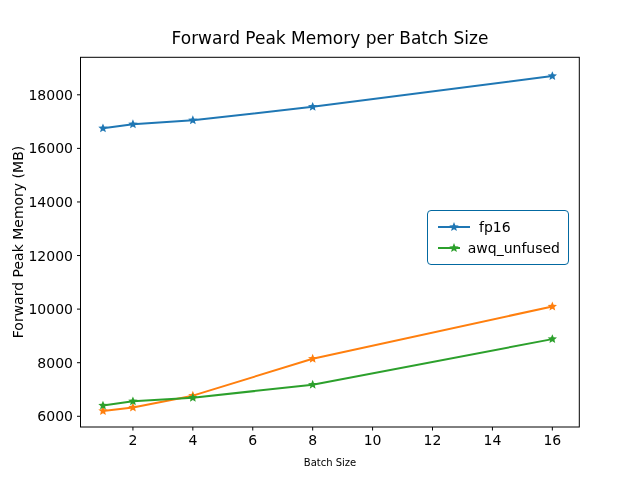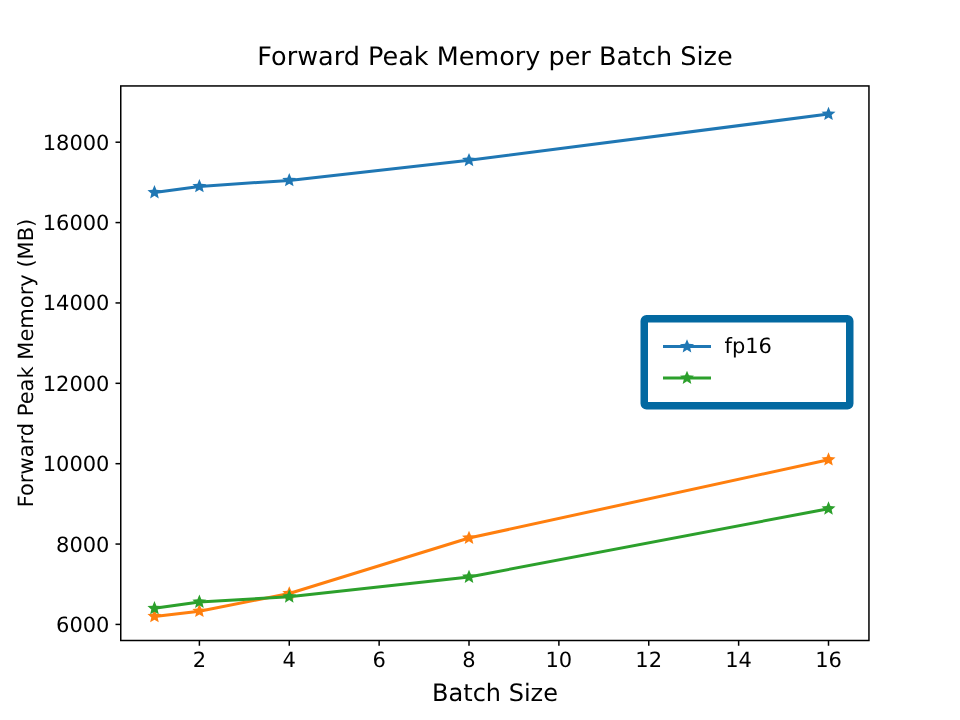--- a/index.html
+++ b/index.html
@@ -32,37 +32,37 @@
     transform: translate(-50%, -50%) rotate(-90deg);
     font-size: 14px;
     color: #000000;
     white-space: nowrap;
   }
   #x-axis-label {
     position: absolute;
     left: 330px;
     top: 462px;
     transform: translate(-50%, -50%);
-    font-size: 16px;
+    font-size: 10px;
     color: #000000;
     white-space: nowrap;
   }
   #plot-svg {
     position: absolute;
     left: 0;
     top: 0;
   }
   #legend {
     position: absolute;
     left: 427px;
     top: 210px;
     width: 142px;
     box-sizing: border-box;
     background: rgba(255,255,255,0.9);
-    border: 5px solid #0369a1;
+    border: 1px solid #0369a1;
     border-radius: 4px;
     padding: 5px 8px 5px 9px;
   }
   .legend-row {
     display: flex;
     align-items: center;
     height: 21.5px;
   }
   .legend-label {
     font-size: 14px;
@@ -141,17 +141,18 @@
           <line x1="1" y1="7" x2="33" y2="7" stroke="#1f77b4" stroke-width="2"></line>
           <path d="M17.00,2.10L18.29,5.22L21.66,5.49L19.09,7.68L19.88,10.96L17.00,9.20L14.12,10.96L14.91,7.68L12.34,5.49L15.71,5.22Z" fill="#1f77b4"></path>
         </svg>
       <span class="legend-label">fp16</span>
     </div>
     <div class="legend-row">
       <svg class="legend-swatch" width="34" height="14">
           <line x1="1" y1="7" x2="33" y2="7" stroke="#2ca02c" stroke-width="2"></line>
           <path d="M17.00,2.10L18.29,5.22L21.66,5.49L19.09,7.68L19.88,10.96L17.00,9.20L14.12,10.96L14.91,7.68L12.34,5.49L15.71,5.22Z" fill="#2ca02c"></path>
         </svg>
+      <span class="legend-label">awq_unfused</span>
     </div>
   </div>
 
   <div id="x-axis-label">Batch Size</div>
 </div>
 
 </body></html>

